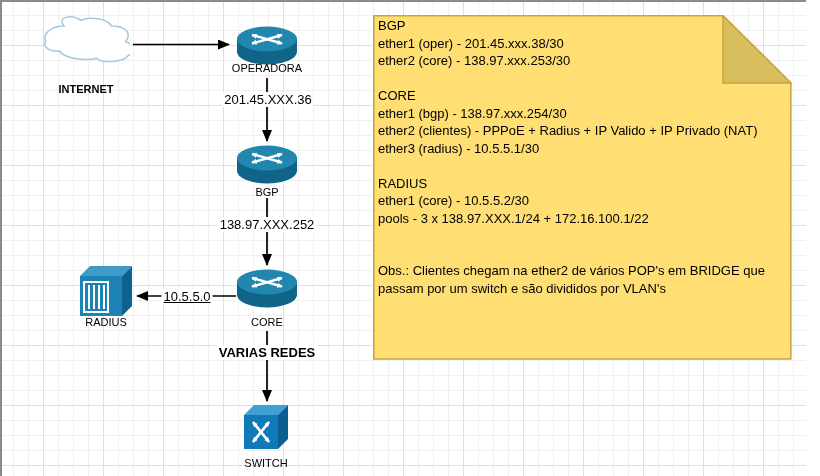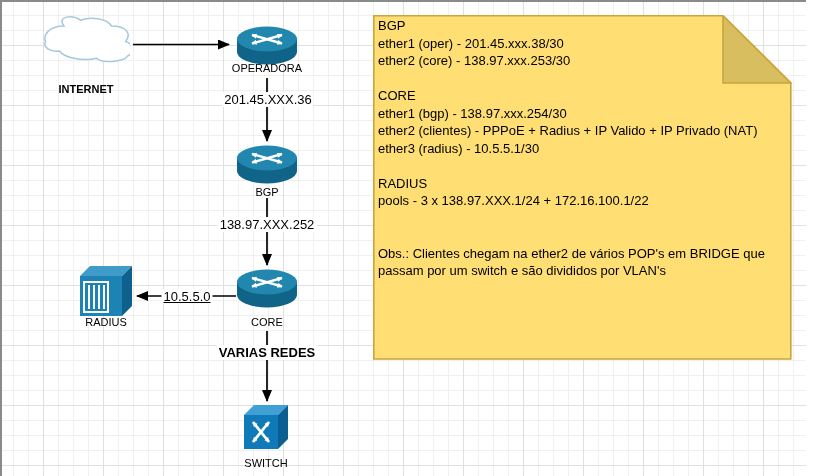--- a/index.html
+++ b/index.html
@@ -146,20 +146,21 @@
         <div class="note-line">BGP</div>
         <div class="note-line">ether1 (oper) - 201.45.xxx.38/30</div>
         <div class="note-line">ether2 (core) - 138.97.xxx.253/30</div>
         <div class="note-line"></div>
         <div class="note-line">CORE</div>
         <div class="note-line">ether1 (bgp) - 138.97.xxx.254/30</div>
         <div class="note-line">ether2 (clientes) - PPPoE + Radius + IP Valido + IP Privado (NAT)</div>
         <div class="note-line">ether3 (radius) - 10.5.5.1/30</div>
         <div class="note-line"></div>
         <div class="note-line">RADIUS</div>
+        <div class="note-line">ether1 (core) - 10.5.5.2/30</div>
         <div class="note-line">pools - 3 x 138.97.XXX.1/24 + 172.16.100.1/22</div>
         <div class="note-line"></div>
         <div class="note-line"></div>
         <div class="note-line">Obs.: Clientes chegam na ether2 de vários POP's em BRIDGE que</div>
         <div class="note-line">passam por um switch e são divididos por VLAN's</div>
       </div>
   </div>
 </div>
 
 </body></html>

